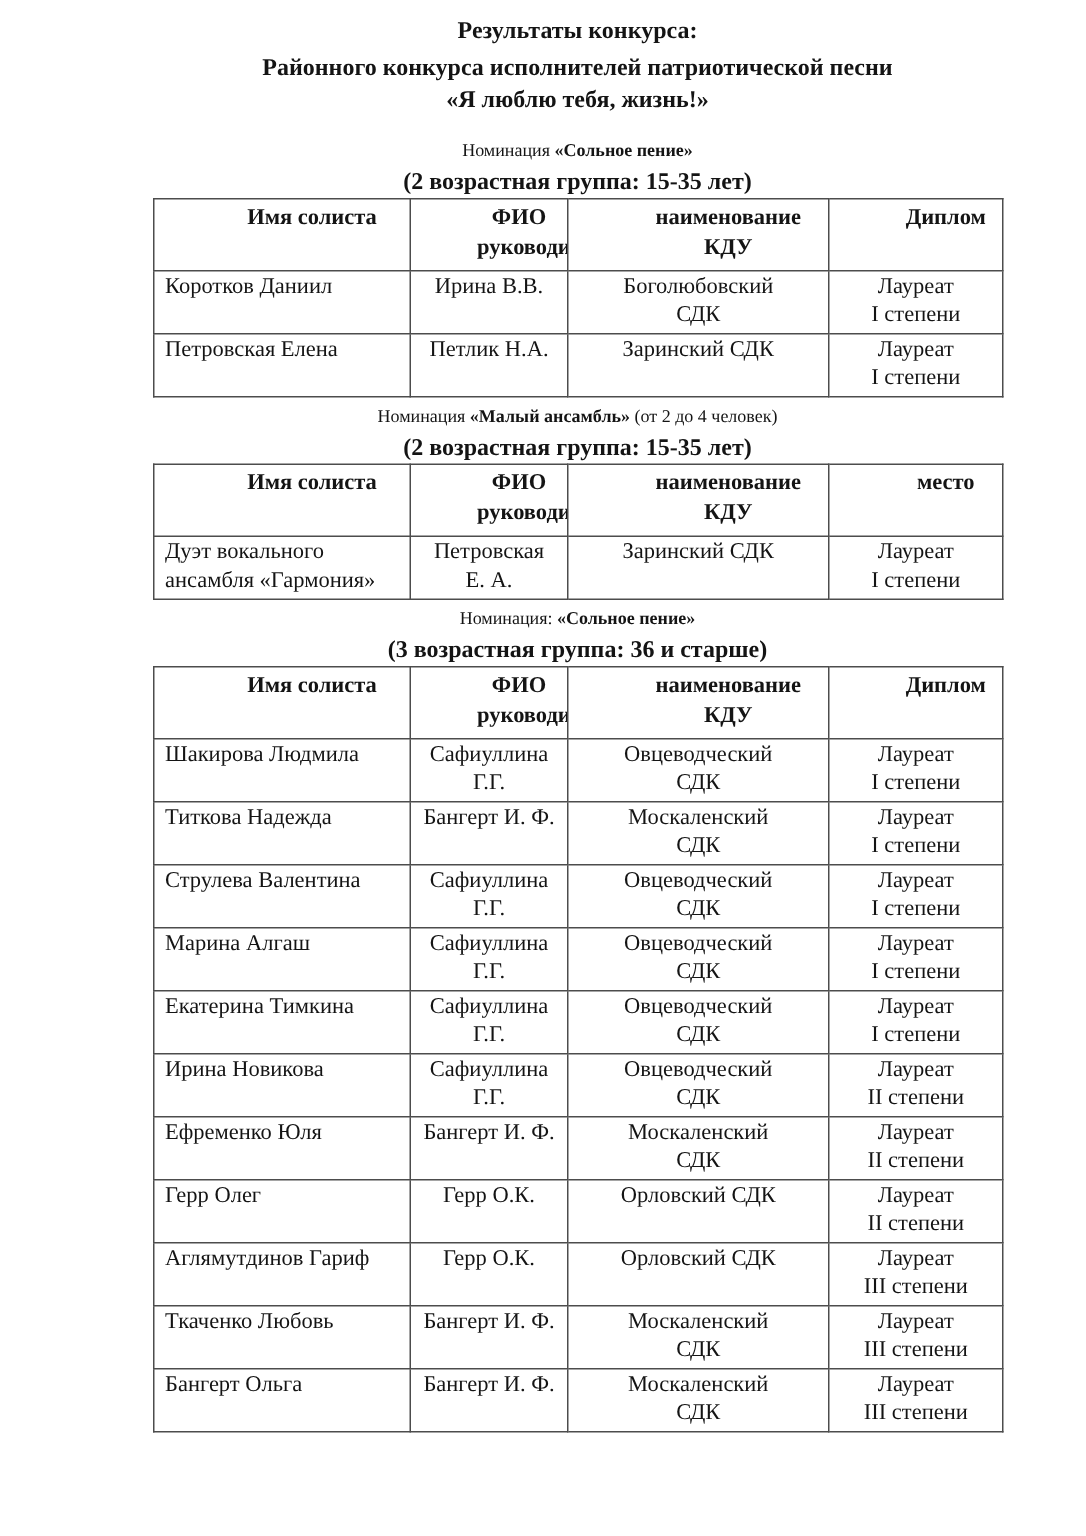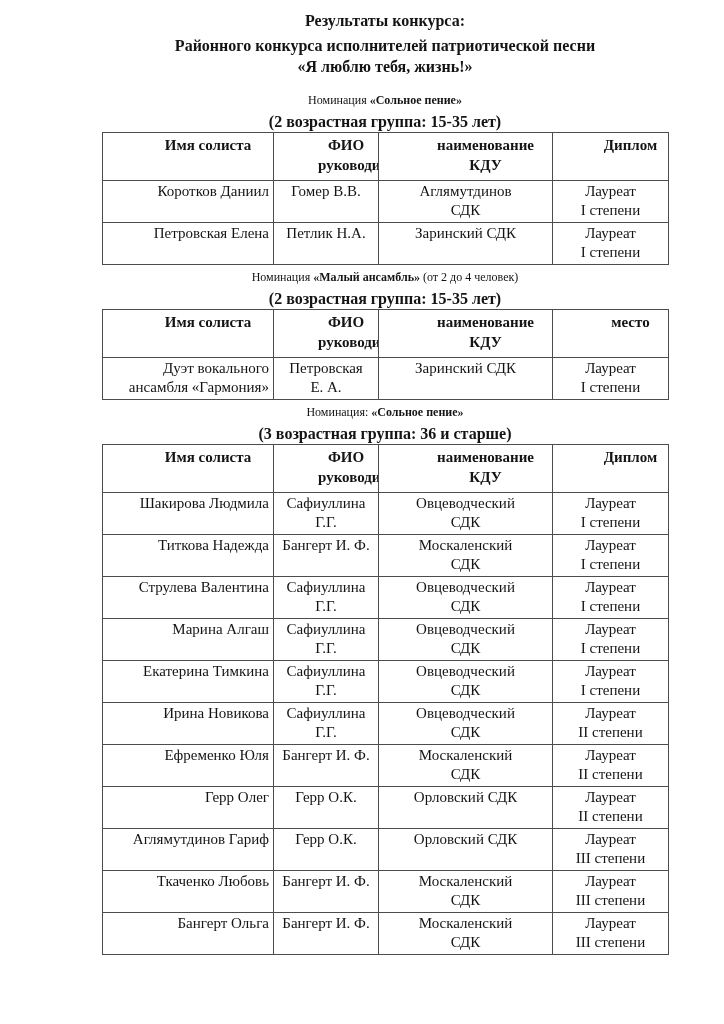--- a/index.html
+++ b/index.html
@@ -69,21 +69,21 @@
     overflow: hidden;
   }
   table.results th {
     font-weight: bold;
     line-height: 20px;
     padding-top: 2px;
     padding-bottom: 5px;
     padding-left: 44px;
   }
   table.results td.c0 {
-    text-align: right;
+    text-align: left;
     padding-left: 7px;
   }
 </style>
 </head>
 <body>
 
 <div class="doc">
   <div class="content">
 
     <p class="title-1">Результаты конкурса:</p>
@@ -106,22 +106,22 @@
               <th class="c1">ФИО
 руководителя</th>
               <th class="c2">наименование
 КДУ</th>
               <th class="c3">Диплом</th>
             </tr>
           </thead>
         <tbody>
             <tr>
               <td class="c0">Коротков Даниил</td>
-              <td class="c1">Гомер В.В.</td>
-              <td class="c2">Аглямутдинов
+              <td class="c1">Ирина В.В.</td>
+              <td class="c2">Боголюбовский
 СДК</td>
               <td class="c3">Лауреат
 I степени</td>
             </tr>
             <tr>
               <td class="c0">Петровская Елена</td>
               <td class="c1">Петлик Н.А.</td>
               <td class="c2">Заринский СДК</td>
               <td class="c3">Лауреат
 I степени</td>

